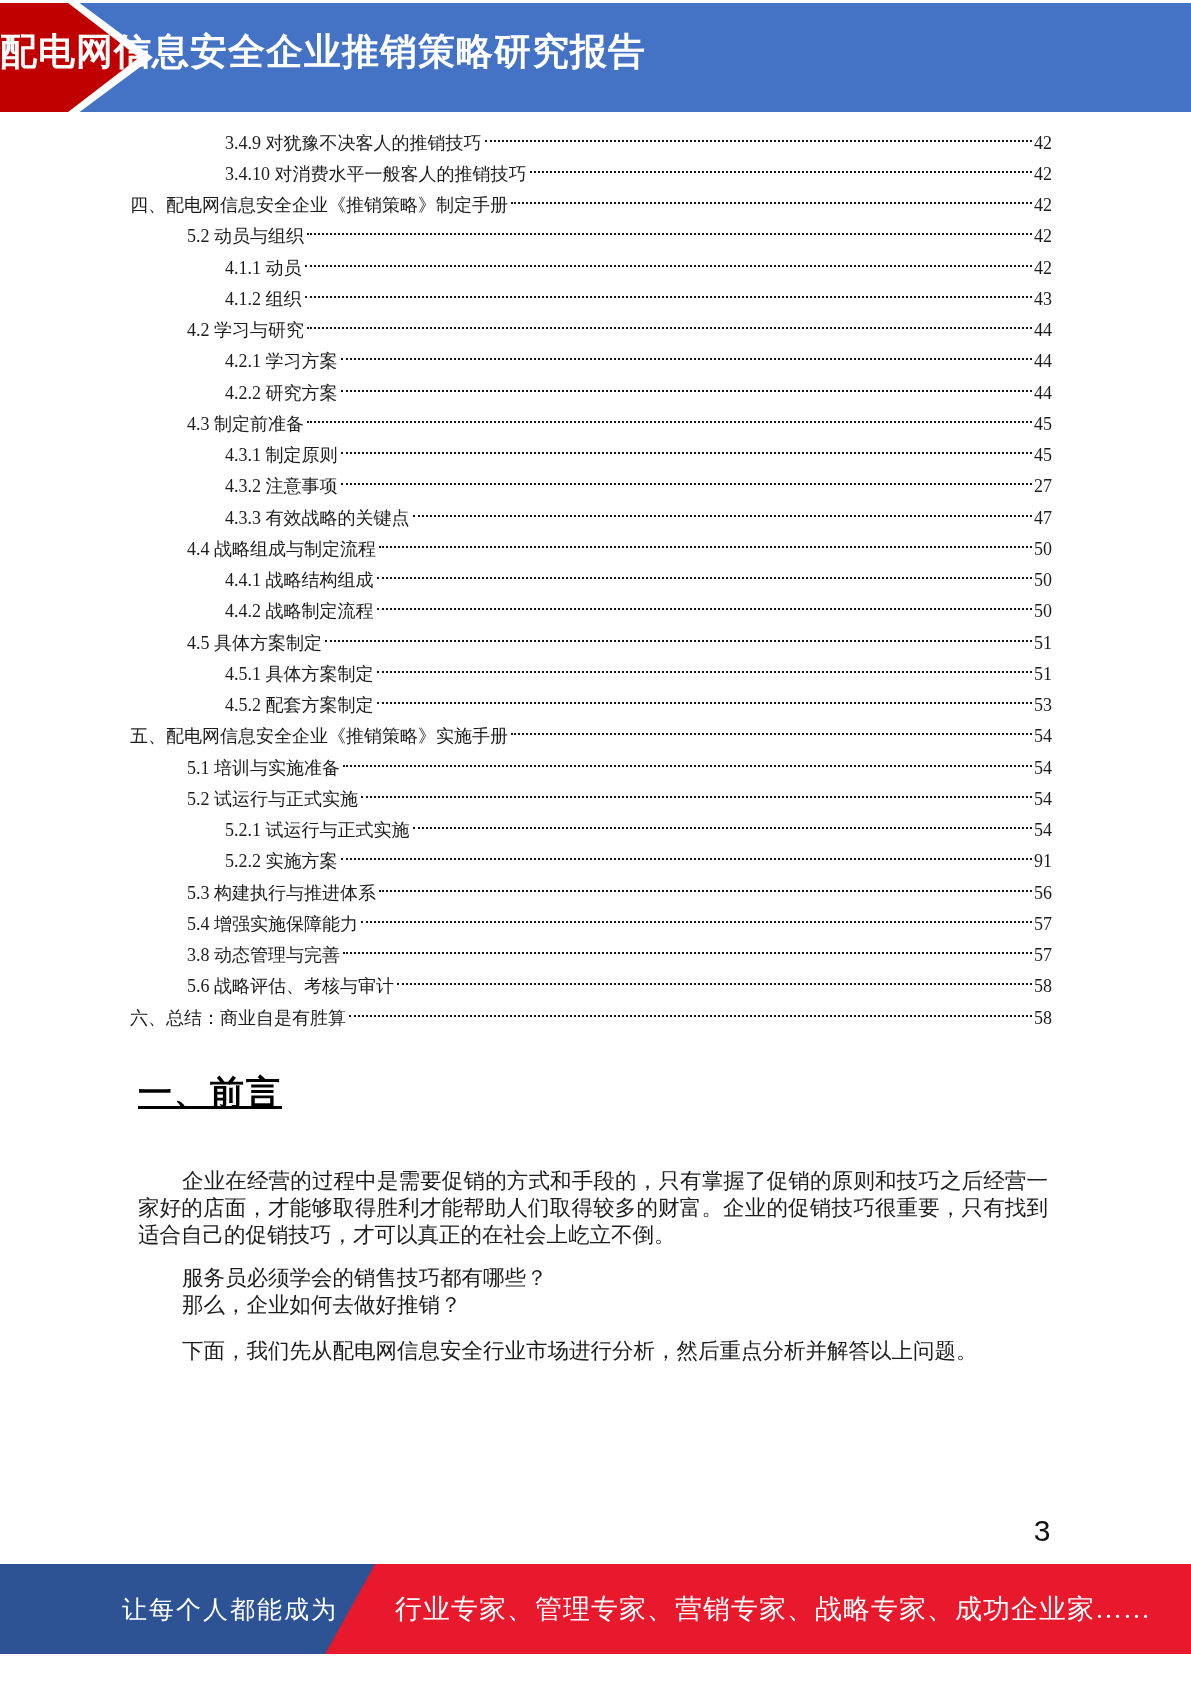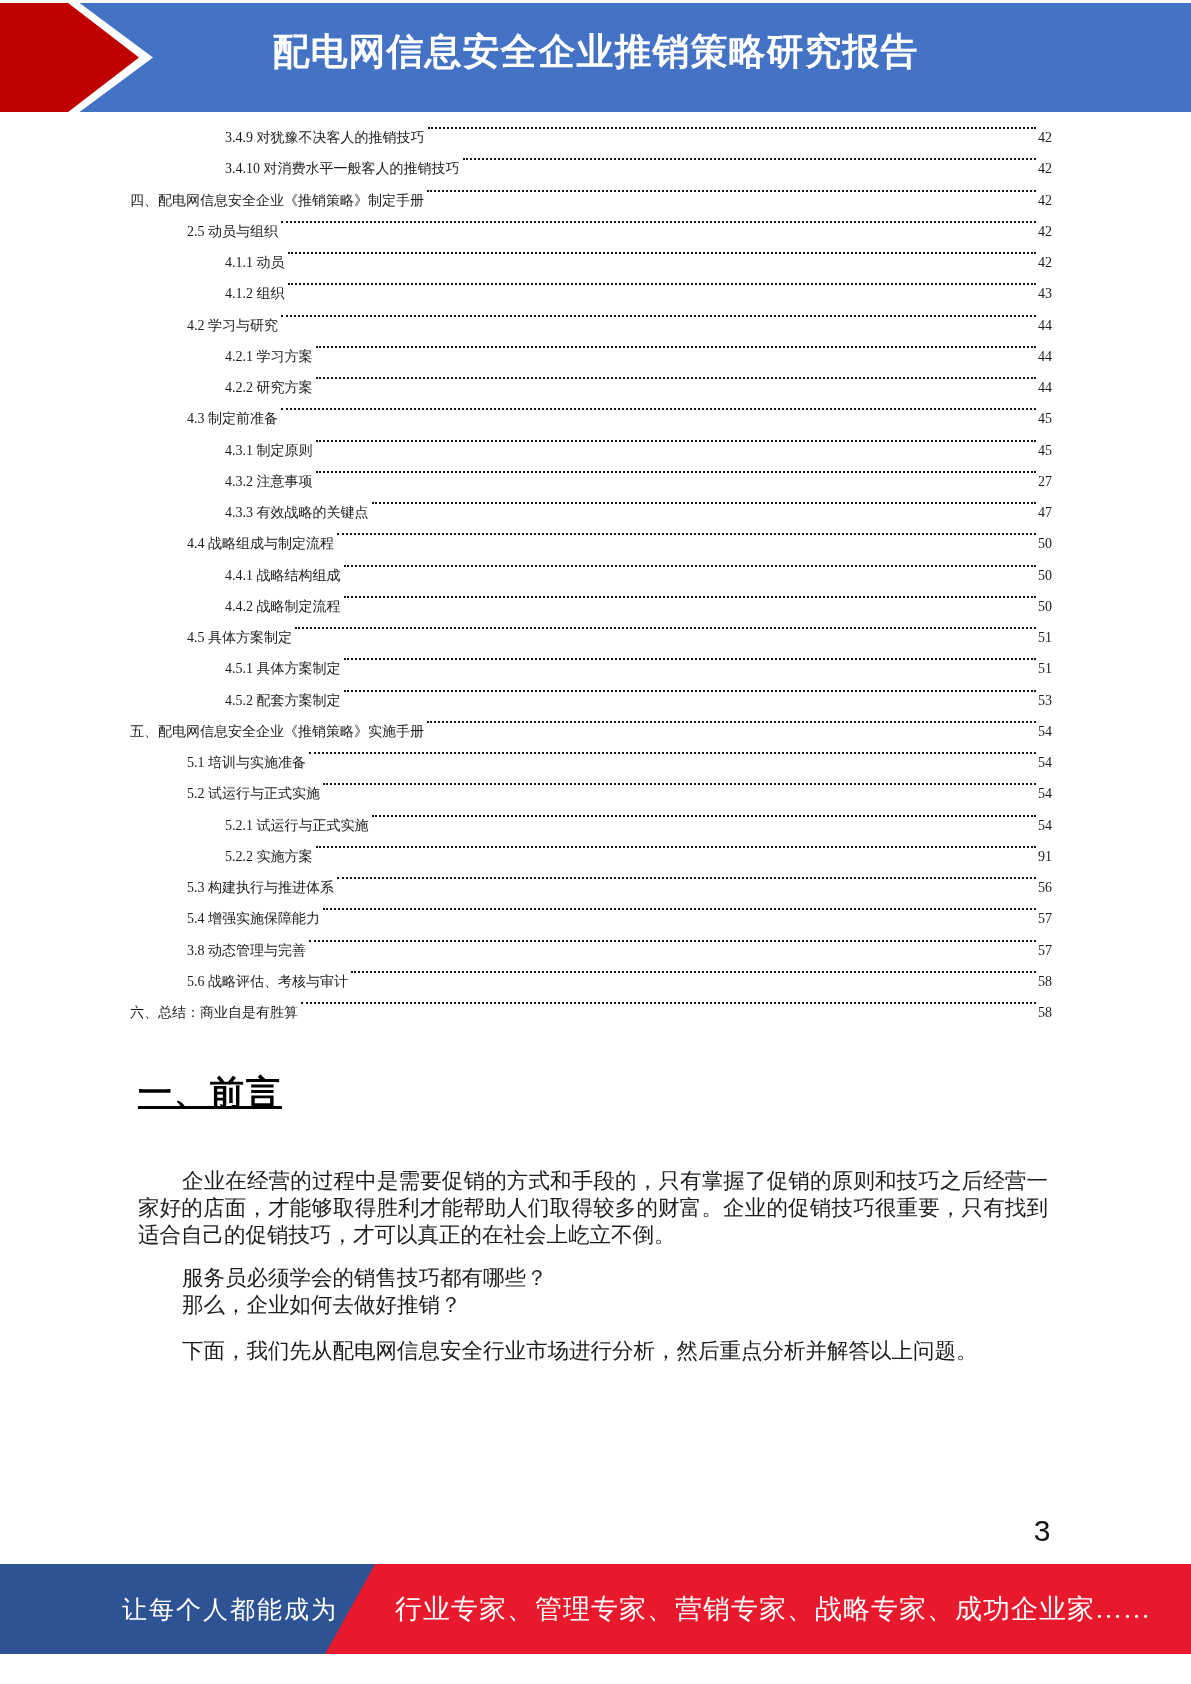--- a/index.html
+++ b/index.html
@@ -8,40 +8,40 @@
     font-family:"Liberation Serif", serif;color:#1c1c1c;overflow:hidden;
   }
 
   
   .banner{
     position:absolute;top:3px;left:0;width:1191px;height:109px;
     background:#4472C4;
   }
   .banner-title{
     position:absolute;left:0;right:0;top:24px;margin:0;
-    text-align:center;color:#ffffff;
+    color:#ffffff;
     font-family:"Liberation Sans", sans-serif;font-weight:bold;
     font-size:37px;letter-spacing:1px;
   }
   .arrow-white{
     position:absolute;left:0;top:0;width:153px;height:109px;background:#ffffff;
     -webkit-clip-path:polygon(0 0,52% 0,100% 50%,52% 100%,0 100%);
     clip-path:polygon(0 0,52% 0,100% 50%,52% 100%,0 100%);
   }
   .arrow-red{
     position:absolute;left:0;top:0;width:139px;height:109px;background:#C00000;
     -webkit-clip-path:polygon(0 0,49% 0,100% 50%,49% 100%,0 100%);
     clip-path:polygon(0 0,49% 0,100% 50%,49% 100%,0 100%);
   }
 
   
   .toc{position:absolute;left:130px;top:127px;width:922px;}
   .toc-row{
-    display:flex;align-items:flex-start;height:31.25px;
-    font-size:14px;line-height:22px;
+    display:flex;align-items:center;height:31.25px;
+    font-size:18px;line-height:22px;
   }
   .toc-row.lvl2{padding-left:57px;}
   .toc-row.lvl3{padding-left:95px;}
   .toc-row.bold{font-weight:normal;}
   .toc-label{white-space:nowrap;}
   .toc-dots{
     flex:1;min-width:12px;margin:0 2px 4px 3px;
     border-bottom:2px dotted #151515;
   }
   .toc-page{white-space:nowrap;}
@@ -101,21 +101,21 @@
       <span class="toc-label">3.4.10 对消费水平一般客人的推销技巧</span>
       <span class="toc-dots"></span>
       <span class="toc-page">42</span>
     </div>
     <div class="toc-row lvl1 bold">
       <span class="toc-label">四、配电网信息安全企业《推销策略》制定手册</span>
       <span class="toc-dots"></span>
       <span class="toc-page">42</span>
     </div>
     <div class="toc-row lvl2">
-      <span class="toc-label">2.5 动员与组织</span>
+      <span class="toc-label">5.2 动员与组织</span>
       <span class="toc-dots"></span>
       <span class="toc-page">42</span>
     </div>
     <div class="toc-row lvl3">
       <span class="toc-label">4.1.1 动员</span>
       <span class="toc-dots"></span>
       <span class="toc-page">42</span>
     </div>
     <div class="toc-row lvl3">
       <span class="toc-label">4.1.2 组织</span>

